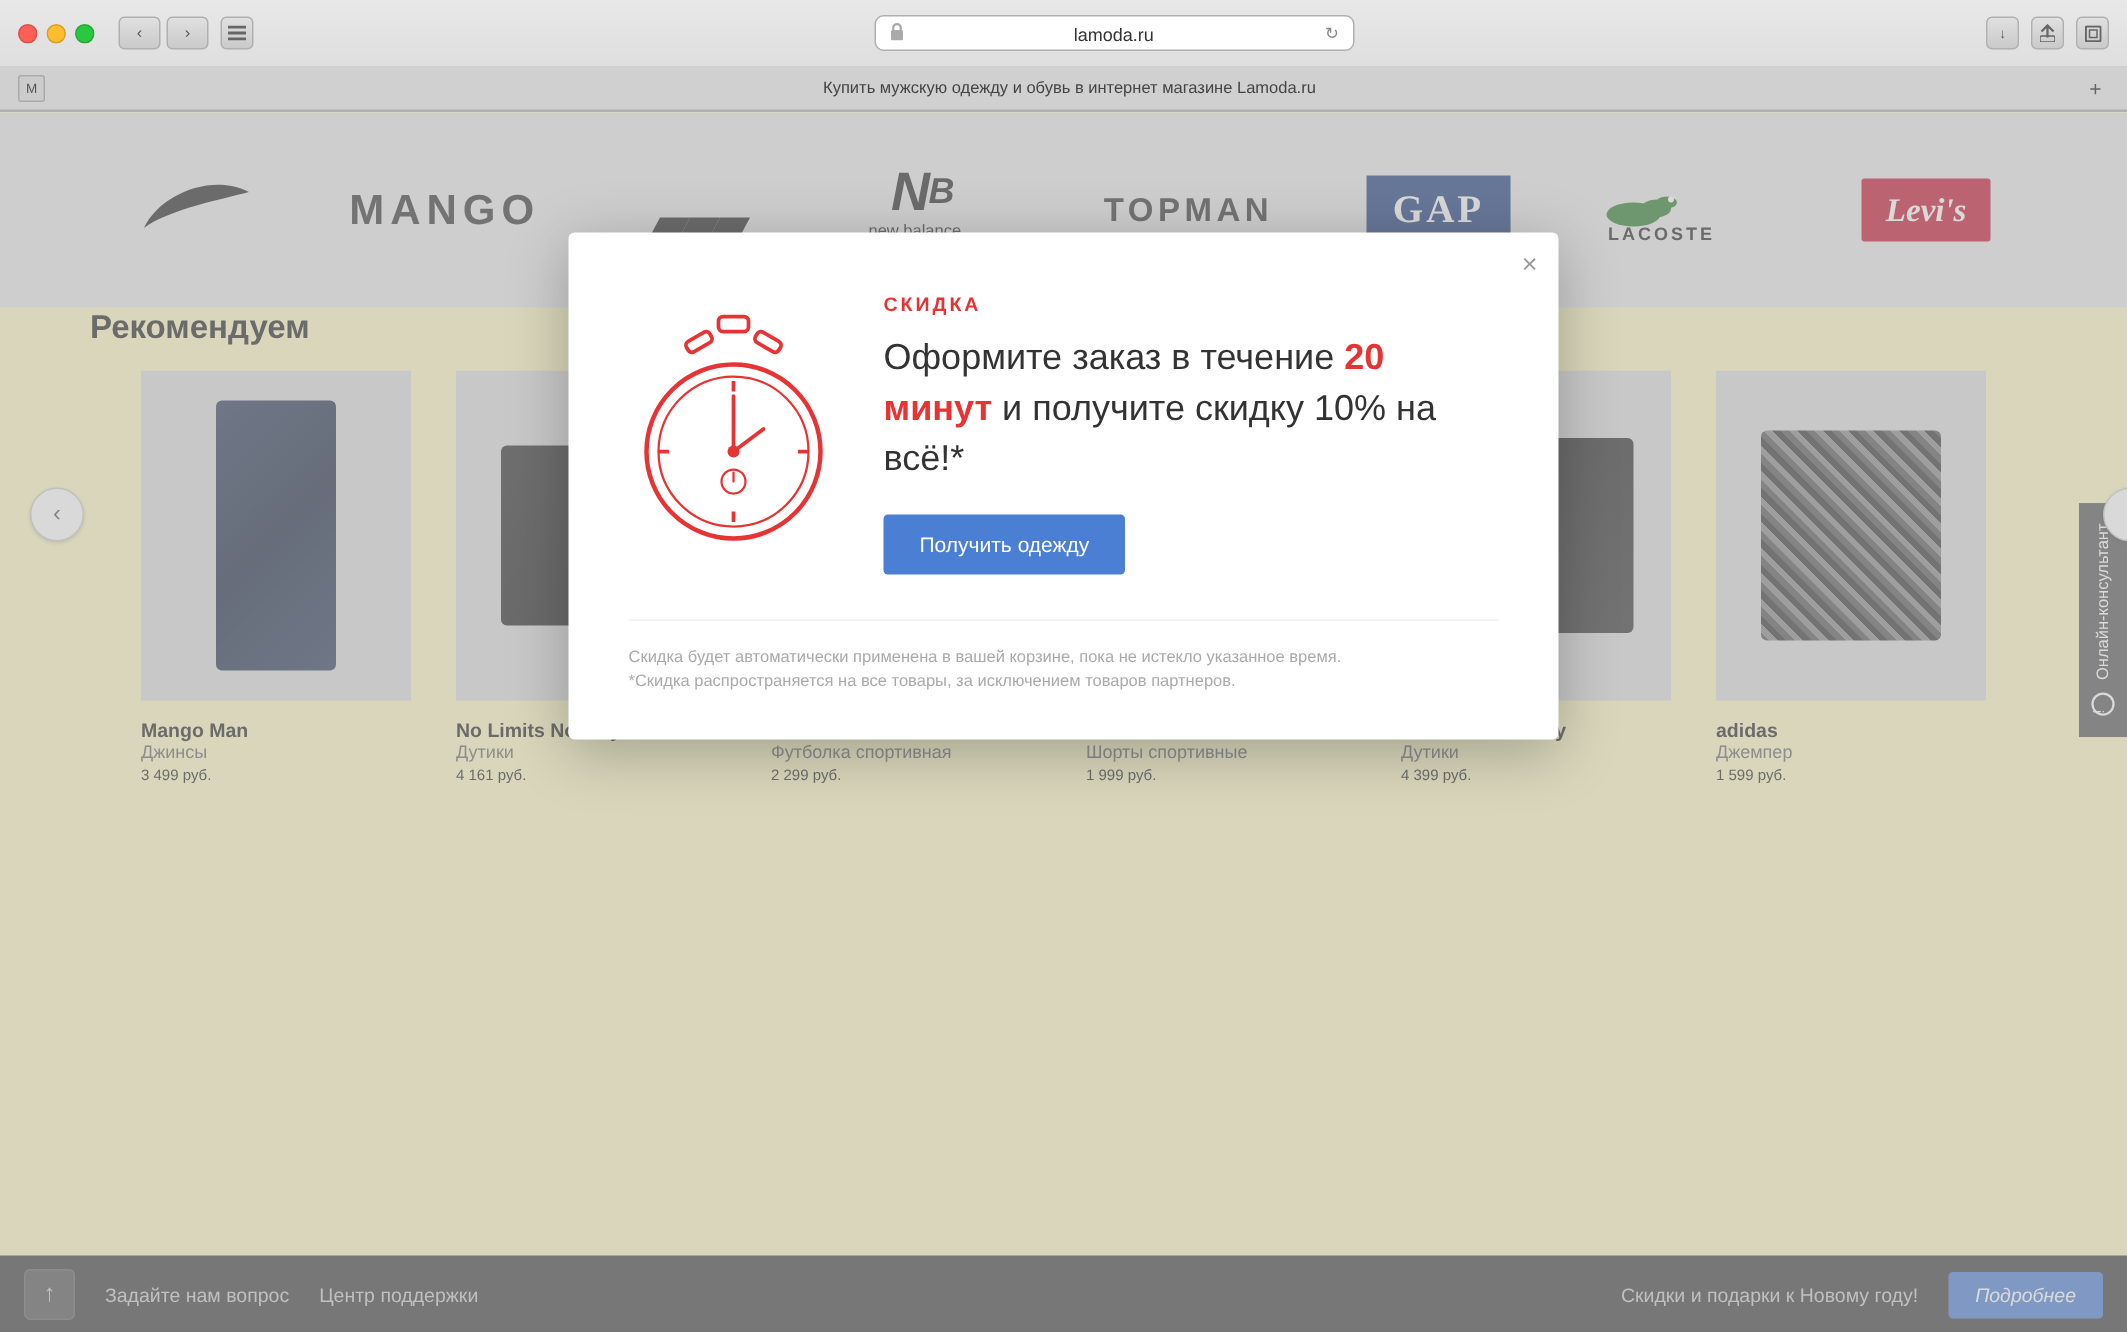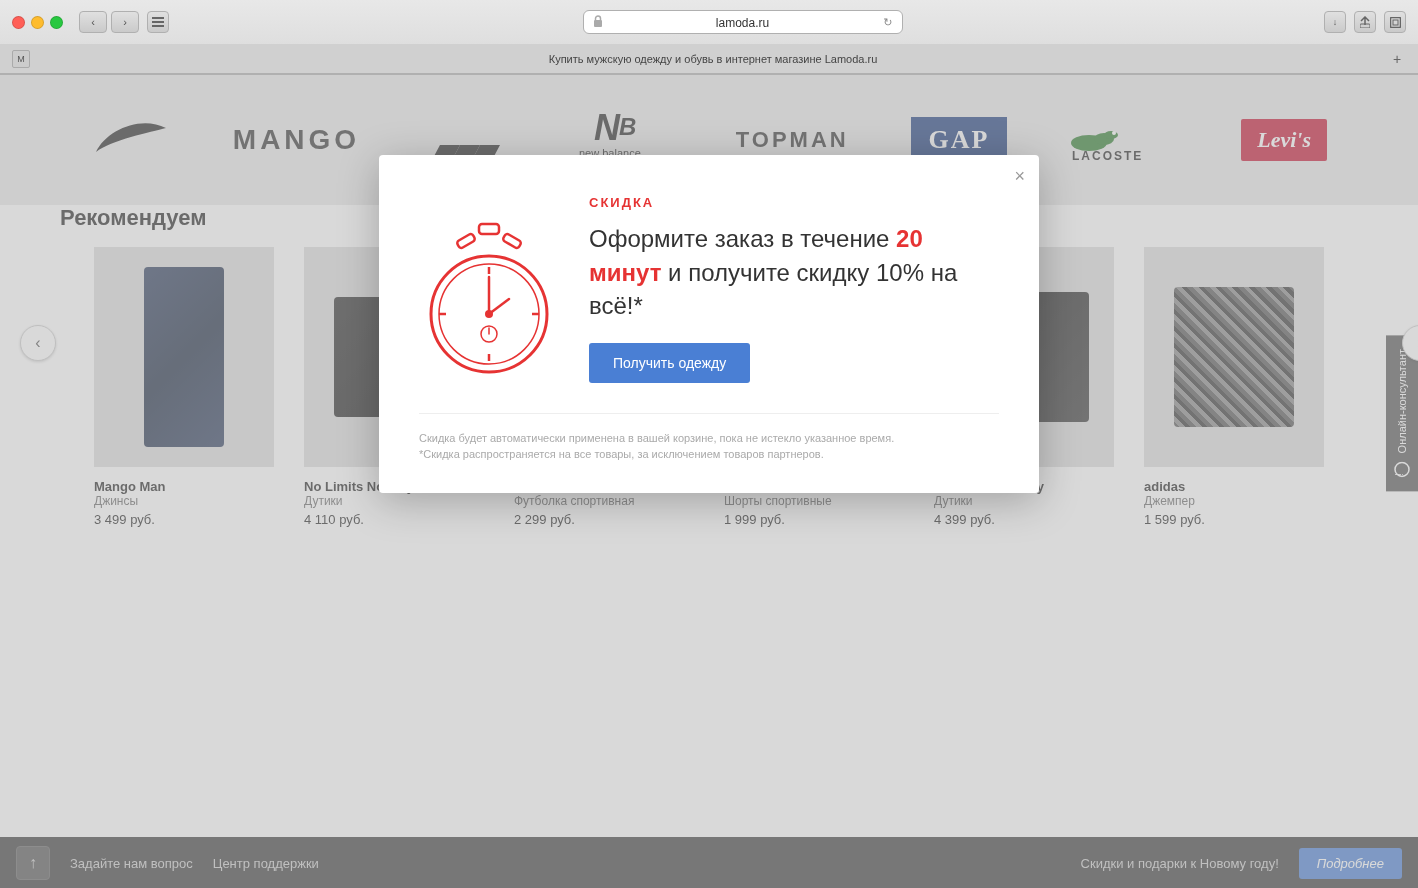--- a/index.html
+++ b/index.html
@@ -139,21 +139,21 @@
       display: flex;
       align-items: center;
       justify-content: center;
       font-size: 14px;
       color: #666;
       cursor: pointer;
     }
 
     
     .page-content {
-      background: #ffffff;
+      background: #fef9c3;
       height: calc(888px - 74px);
       overflow: hidden;
       position: relative;
     }
 
     
     .brands-bar {
       background: #e8e8e8;
       display: flex;
       align-items: center;
@@ -235,21 +235,21 @@
       font-size: 13px;
       font-weight: 700;
       color: #222;
     }
     .product-type {
       font-size: 12px;
       color: #666;
       margin-bottom: 4px;
     }
     .product-price {
-      font-size: 13px;
+      font-size: 10px;
       color: #222;
     }
 
     .prev-btn, .next-btn {
       position: absolute;
       top: 120px;
       width: 36px;
       height: 36px;
       border-radius: 50%;
       background: white;
@@ -292,21 +292,21 @@
       font-size: 18px;
       color: #999;
       cursor: pointer;
       background: none;
       border: none;
       line-height: 1;
     }
     .modal-body {
       display: flex;
       gap: 30px;
-      align-items: flex-end;
+      align-items: center;
       margin-bottom: 30px;
     }
     .modal-icon {
       flex-shrink: 0;
     }
     .modal-text-area {
       flex: 1;
     }
     .modal-label {
       font-size: 13px;
@@ -585,21 +585,21 @@
         <div class="product-type">Джинсы</div>
         <div class="product-price">3 499 руб.</div>
       </div>
 
       <div class="product-card">
         <div class="product-img">
           <div class="shoes-img"></div>
         </div>
         <div class="product-brand">No Limits No Way</div>
         <div class="product-type">Дутики</div>
-        <div class="product-price">4 110 руб.</div>
+        <div class="product-price">4 161 руб.</div>
       </div>
 
       <div class="product-card">
         <div class="product-img">
           <div class="shorts-img"></div>
         </div>
         <div class="product-brand">Under Armour</div>
         <div class="product-type">Футболка спортивная</div>
         <div class="product-price">2 299 руб.</div>
       </div>

